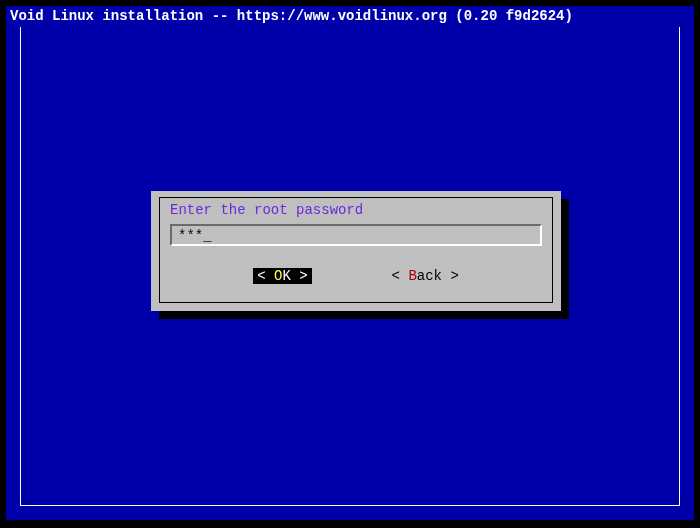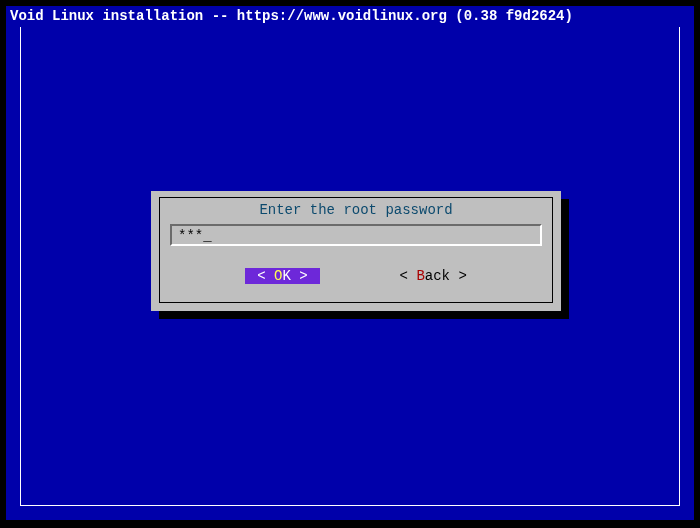--- a/index.html
+++ b/index.html
@@ -57,23 +57,22 @@
     }
     .dialog-inner {
       position: absolute;
       top: 6px;
       left: 8px;
       right: 8px;
       bottom: 8px;
       border: 1px solid #000000;
     }
     .dialog-prompt {
-      color: #0c4a6e;
+      color: #6d28d9;
       padding: 4px 10px 2px 10px;
-      text-align: center;
     }
     .input-row {
       margin: 4px 10px 0 10px;
       position: relative;
     }
     .input-box {
       background: #bfbfbf;
       border-top: 2px solid #6b6b6b;
       border-left: 2px solid #6b6b6b;
       border-right: 2px solid #ffffff;
@@ -92,44 +91,44 @@
       margin-top: 22px;
       display: flex;
       justify-content: center;
       gap: 80px;
       color: #000000;
     }
     .btn {
       display: inline-block;
     }
     .btn-ok {
-      background: #6d28d9;
+      background: #000000;
       color: #ffffff;
-      padding: 0 12px;
+      padding: 0 4px;
     }
     .btn-ok .bracket {
       color: #ffffff;
     }
     .btn-ok .hotkey {
       color: #ffff55;
     }
     .btn-back {
       color: #000000;
       text-align: right;
     }
     .btn-back .hotkey {
       color: #aa0000;
     }
   </style>
 </head>
 <body>
 
 <div class="screen">
   <div class="title-bar">
-    <span>Void Linux installation -- https://www.voidlinux.org (0.38 f9d2624)</span>
+    <span>Void Linux installation -- https://www.voidlinux.org (0.20 f9d2624)</span>
   </div>
   <div class="inner-frame"></div>
 
   <div class="dialog-shadow"></div>
 
   <div class="dialog">
     <div class="dialog-inner">
       <div class="dialog-prompt">Enter the root password</div>
       <div class="input-row">
         <div class="input-box"><span>***</span><span class="cursor">_</span></div>

